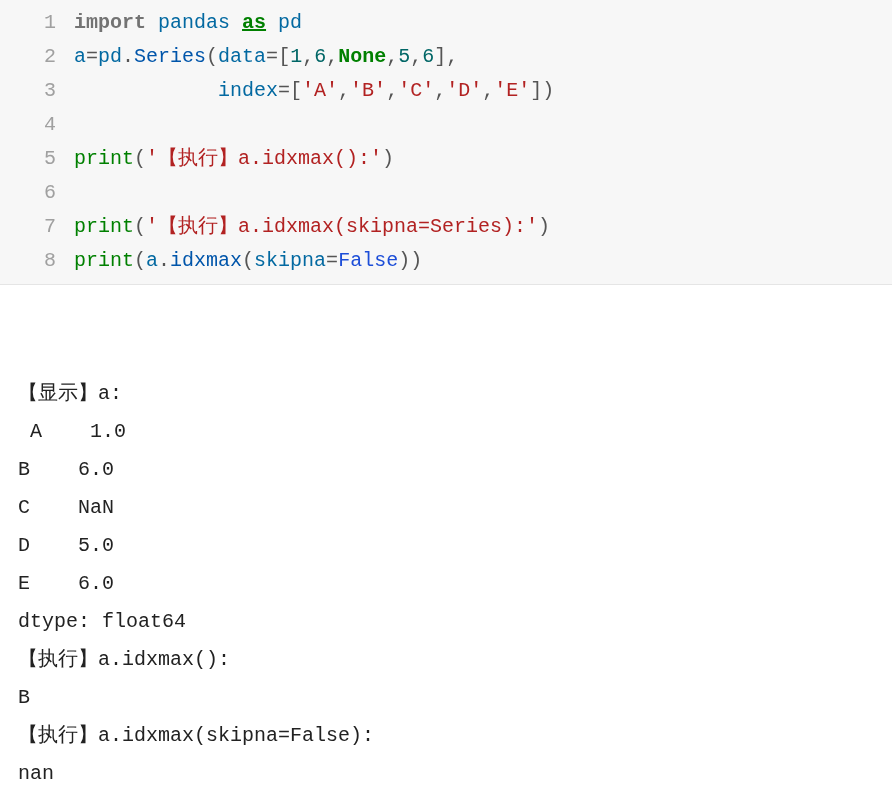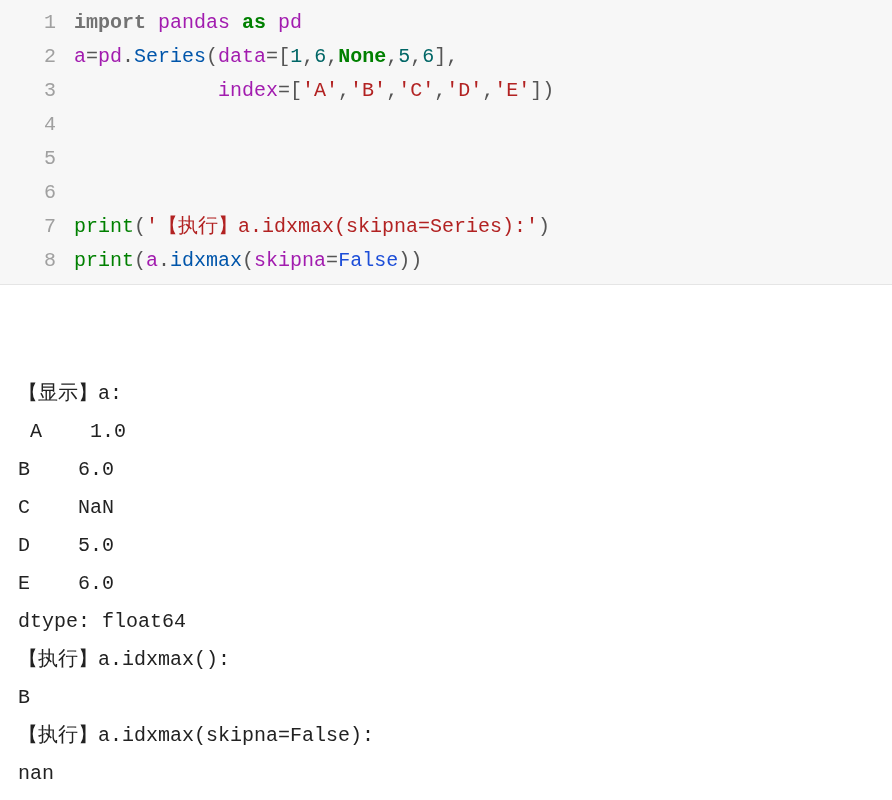--- a/index.html
+++ b/index.html
@@ -25,24 +25,24 @@
     color: #a0a0a0;
     padding-right: 18px;
     user-select: none;
     flex-shrink: 0;
   }
   .code {
     white-space: pre;
     color: #222;
   }
   .kw-import { color: #737373; font-weight: bold; }
-  .kw-as     { color: #008000; font-weight: bold; }
+  .kw-as     { color: #008000; font-weight: bold; text-decoration: underline; }
   .kw-none   { color: #008000; font-weight: bold; }
   .kw-false  { color: #1d4ed8; font-weight: normal; }
-  .ident-n   { color: #a21caf; }
+  .ident-n   { color: #0369a1; }
   .attr      { color: #0055aa; }
   .func      { color: #008000; }
   .punct     { color: #555555; }
   .num       { color: #006666; }
   .str       { color: #b22222; }
   .output-block {
     padding: 14px 18px 30px 18px;
     font-size: 20px;
     line-height: 1.9;
     white-space: pre;
@@ -65,20 +65,21 @@
     </div>
     <div class="code-line">
       <span class="gutter">3</span>
       <span class="code"><span class="ident-n">            index</span><span class="punct">=</span><span class="punct">[</span><span class="str">'A'</span><span class="punct">,</span><span class="str">'B'</span><span class="punct">,</span><span class="str">'C'</span><span class="punct">,</span><span class="str">'D'</span><span class="punct">,</span><span class="str">'E'</span><span class="punct">])</span></span>
     </div>
     <div class="code-line">
       <span class="gutter">4</span>
     </div>
     <div class="code-line">
       <span class="gutter">5</span>
+      <span class="code"><span class="func">print</span><span class="punct">(</span><span class="str">'【执行】a.idxmax():'</span><span class="punct">)</span></span>
     </div>
     <div class="code-line">
       <span class="gutter">6</span>
     </div>
     <div class="code-line">
       <span class="gutter">7</span>
       <span class="code"><span class="func">print</span><span class="punct">(</span><span class="str">'【执行】a.idxmax(skipna=Series):'</span><span class="punct">)</span></span>
     </div>
     <div class="code-line">
       <span class="gutter">8</span>

